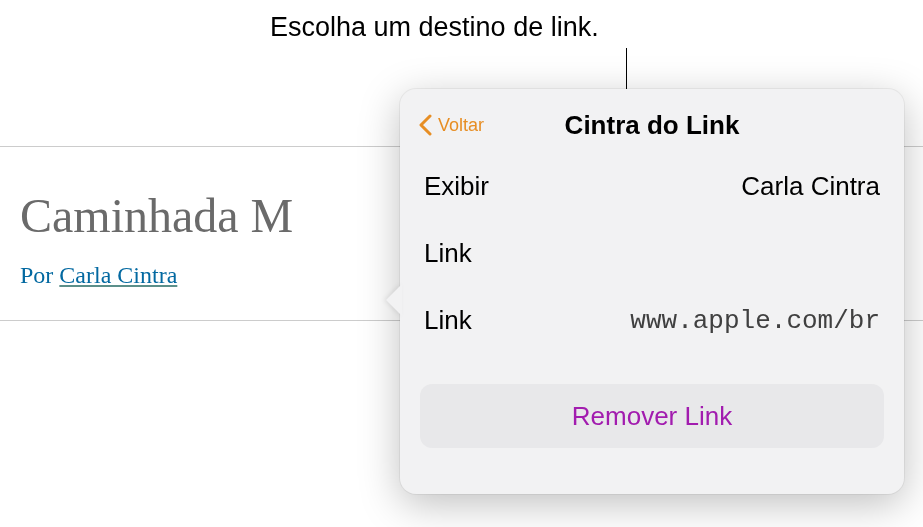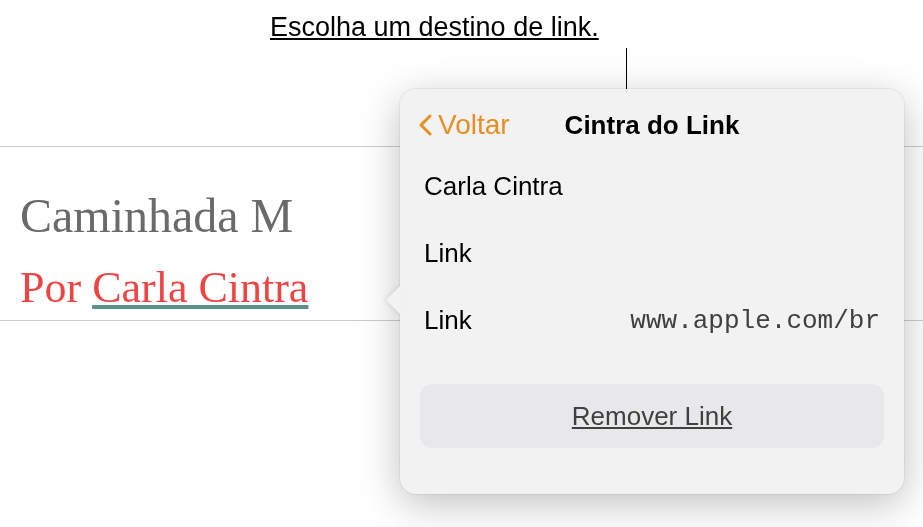--- a/index.html
+++ b/index.html
@@ -15,21 +15,20 @@
       position: relative;
       overflow: hidden;
     }
     .caption {
       position: absolute;
       top: 12px;
       left: 270px;
       font-size: 27px;
       color: #000;
       font-weight: 400;
-      text-decoration: underline;
     }
     .callout-line {
       position: absolute;
       top: 48px;
       left: 626px;
       width: 1px;
       height: 216px;
       background: #000;
     }
     .callout-line-h {
@@ -56,22 +55,22 @@
       font-family: Georgia, serif;
       font-size: 48px;
       color: #6a6a6a;
       font-weight: 400;
     }
     .doc-author-line {
       position: absolute;
       top: 262px;
       left: 20px;
       font-family: Georgia, serif;
-      font-size: 44px;
-      color: #ef4444;
+      font-size: 24px;
+      color: #0369a1;
     }
     .author-link {
       text-decoration: underline;
       text-decoration-color: #5b8f8a;
     }
     .popover {
       position: absolute;
       top: 89px;
       left: 400px;
       width: 504px;
@@ -99,21 +98,21 @@
       position: relative;
       padding: 0 20px;
       margin-top: 8px;
     }
     .back-btn {
       position: absolute;
       left: 18px;
       display: flex;
       align-items: center;
       color: #e78e24;
-      font-size: 28px;
+      font-size: 18px;
       font-weight: 400;
       cursor: pointer;
     }
     .back-chevron {
       width: 14px;
       height: 22px;
       margin-right: 6px;
     }
     .popover-title {
       font-size: 26px;
@@ -154,23 +153,22 @@
     }
     .remover-btn {
       margin: 30px 20px 20px 20px;
       height: 64px;
       background: #e8e8ea;
       border-radius: 12px;
       display: flex;
       align-items: center;
       justify-content: center;
       font-size: 26px;
-      color: #404040;
+      color: #a21caf;
       cursor: pointer;
-      text-decoration: underline;
     }
   </style>
 </head>
 <body>
 
 <div class="caption">Escolha um destino de link.</div>
 
 <div class="callout-line"></div>
 <div class="callout-line-h"></div>
 
@@ -189,20 +187,21 @@
     <div class="back-btn">
       <svg class="back-chevron" viewBox="0 0 14 22" fill="none">
         <path d="M12 2 L3 11 L12 20" stroke="#e78e24" stroke-width="3" stroke-linecap="round" stroke-linejoin="round"></path>
       </svg>
       <span>Voltar</span>
     </div>
     <div class="popover-title">Cintra do Link</div>
   </div>
 
   <div class="setting-row">
+    <span class="setting-label">Exibir</span>
     <span class="setting-value">Carla Cintra</span>
   </div>
 
   <div class="setting-row">
     <span class="setting-label">Link</span>
   </div>
 
   <div class="setting-row">
     <span class="setting-label">Link</span>
     <span class="setting-value setting-value-placeholder">www.apple.com/br</span>

